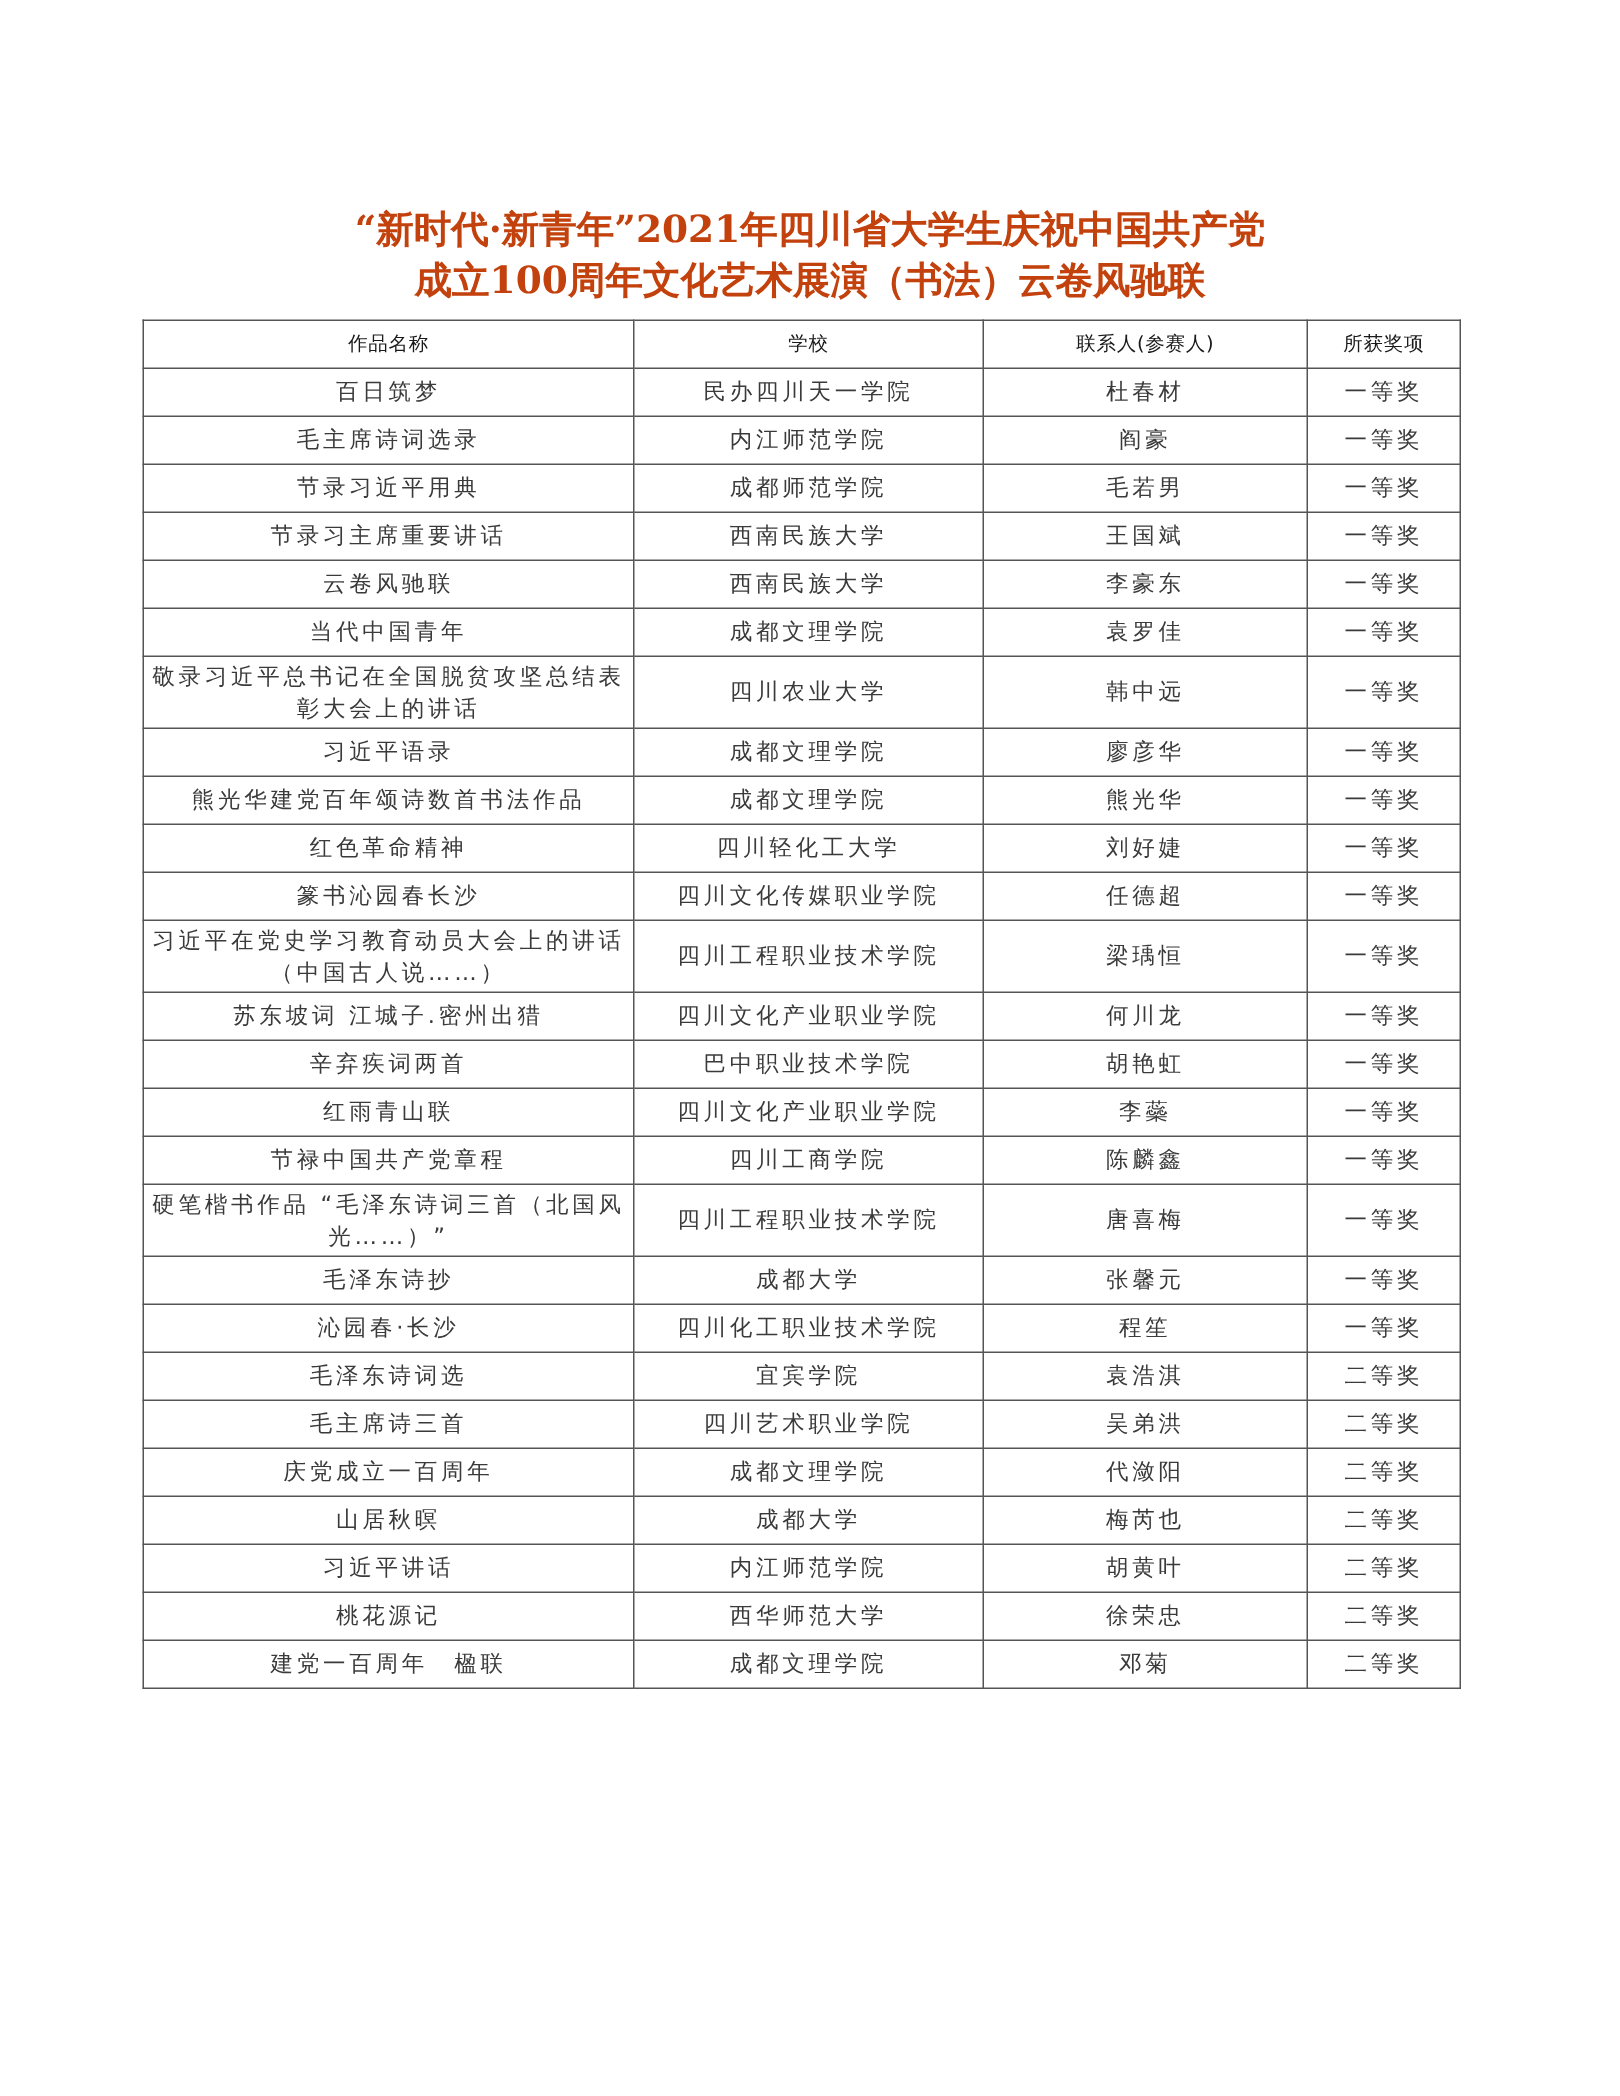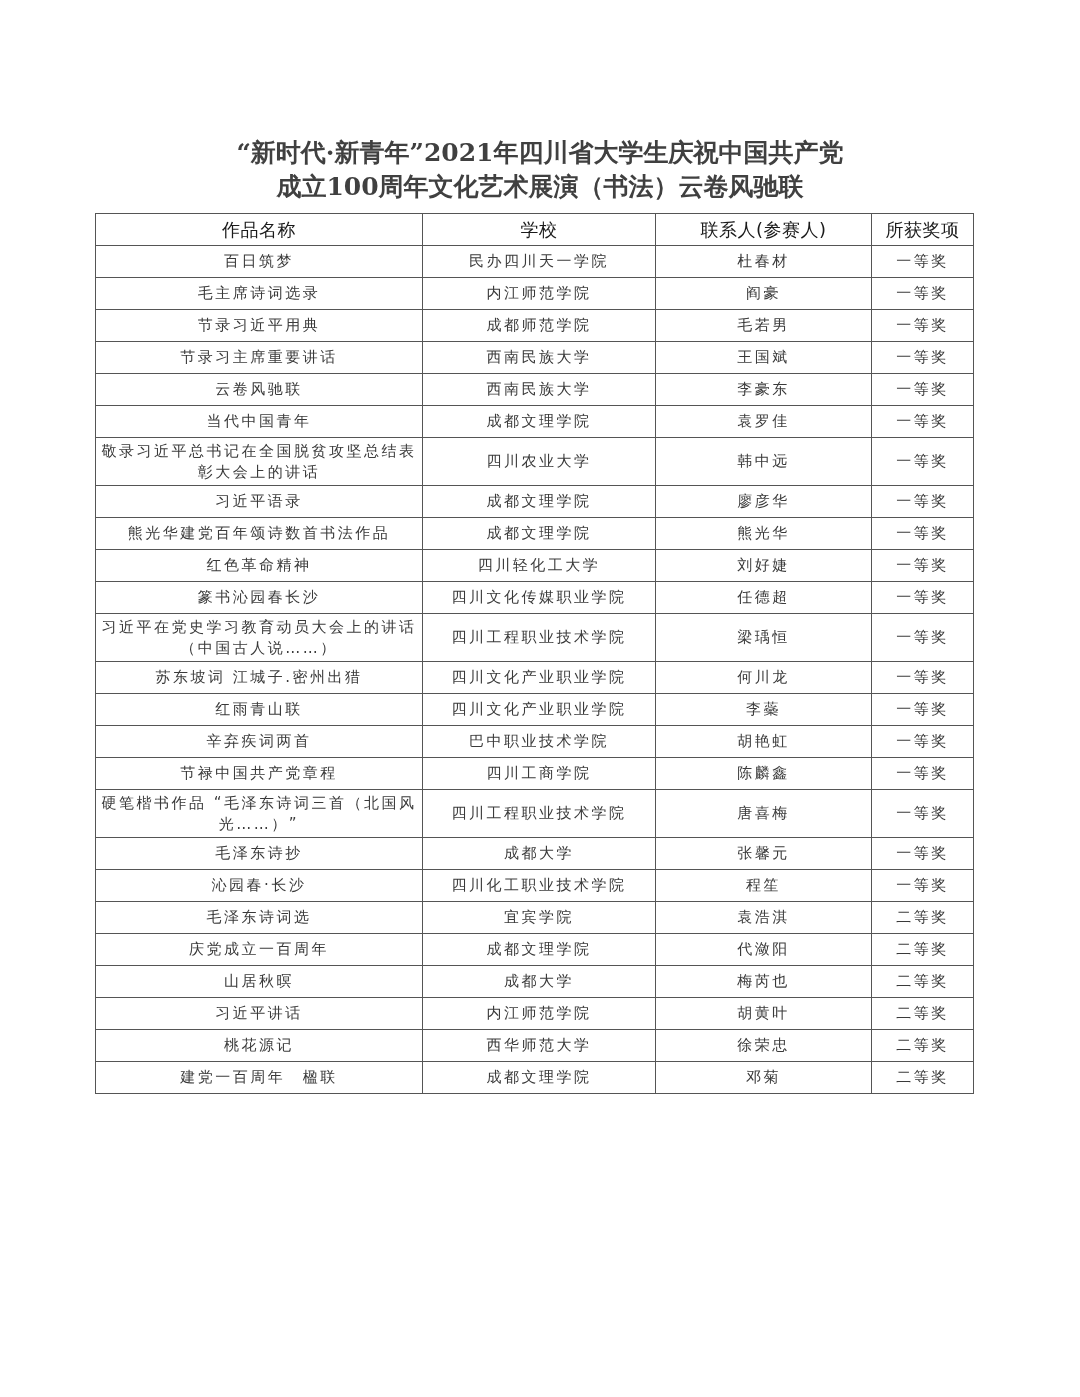--- a/index.html
+++ b/index.html
@@ -13,21 +13,21 @@
     }
     .title {
       position: absolute;
       left: 0;
       width: 1080px;
       text-align: center;
       font-family: "DejaVu Serif", "Liberation Serif", serif;
       font-weight: bold;
       font-size: 25px;
       line-height: 34px;
-      color: #404040;
+      color: #c2410c;
       letter-spacing: 0px;
     }
     .title.l1 { top: 136px; }
     .title.l2 { top: 170px; }
     table.awards {
       position: absolute;
       left: 95px;
       top: 213px;
       width: 878px;
       border-collapse: collapse;
@@ -40,21 +40,21 @@
       padding: 0 4px;
       font-weight: normal;
       color: #3a3a3a;
       font-size: 15px;
       letter-spacing: 2.5px;
       line-height: 21px;
       overflow: hidden;
     }
     table.awards th {
       height: 31px;
-      font-size: 18px;
+      font-size: 13px;
       letter-spacing: 0.5px;
       color: #1a1a1a;
     }
     table.awards tr.single td { height: 31px; }
     table.awards tr.double td { height: 47px; }
     col.c1 { width: 327px; }
     col.c2 { width: 233px; }
     col.c3 { width: 216px; }
     col.c4 { width: 102px; }
   </style>
@@ -152,29 +152,29 @@
         <td>梁瑀恒</td>
         <td>一等奖</td>
       </tr>
       <tr class="single">
         <td>苏东坡词 江城子.密州出猎</td>
         <td>四川文化产业职业学院</td>
         <td>何川龙</td>
         <td>一等奖</td>
       </tr>
       <tr class="single">
+        <td>辛弃疾词两首</td>
+        <td>巴中职业技术学院</td>
+        <td>胡艳虹</td>
+        <td>一等奖</td>
+      </tr>
+      <tr class="single">
         <td>红雨青山联</td>
         <td>四川文化产业职业学院</td>
         <td>李蘂</td>
-        <td>一等奖</td>
-      </tr>
-      <tr class="single">
-        <td>辛弃疾词两首</td>
-        <td>巴中职业技术学院</td>
-        <td>胡艳虹</td>
         <td>一等奖</td>
       </tr>
       <tr class="single">
         <td>节禄中国共产党章程</td>
         <td>四川工商学院</td>
         <td>陈麟鑫</td>
         <td>一等奖</td>
       </tr>
       <tr class="double">
         <td>硬笔楷书作品 “毛泽东诗词三首（北国风光……）”</td>
@@ -194,20 +194,26 @@
         <td>程笙</td>
         <td>一等奖</td>
       </tr>
       <tr class="single">
         <td>毛泽东诗词选</td>
         <td>宜宾学院</td>
         <td>袁浩淇</td>
         <td>二等奖</td>
       </tr>
       <tr class="single">
+        <td>毛主席诗三首</td>
+        <td>四川艺术职业学院</td>
+        <td>吴弟洪</td>
+        <td>二等奖</td>
+      </tr>
+      <tr class="single">
         <td>庆党成立一百周年</td>
         <td>成都文理学院</td>
         <td>代潋阳</td>
         <td>二等奖</td>
       </tr>
       <tr class="single">
         <td>山居秋暝</td>
         <td>成都大学</td>
         <td>梅芮也</td>
         <td>二等奖</td>

